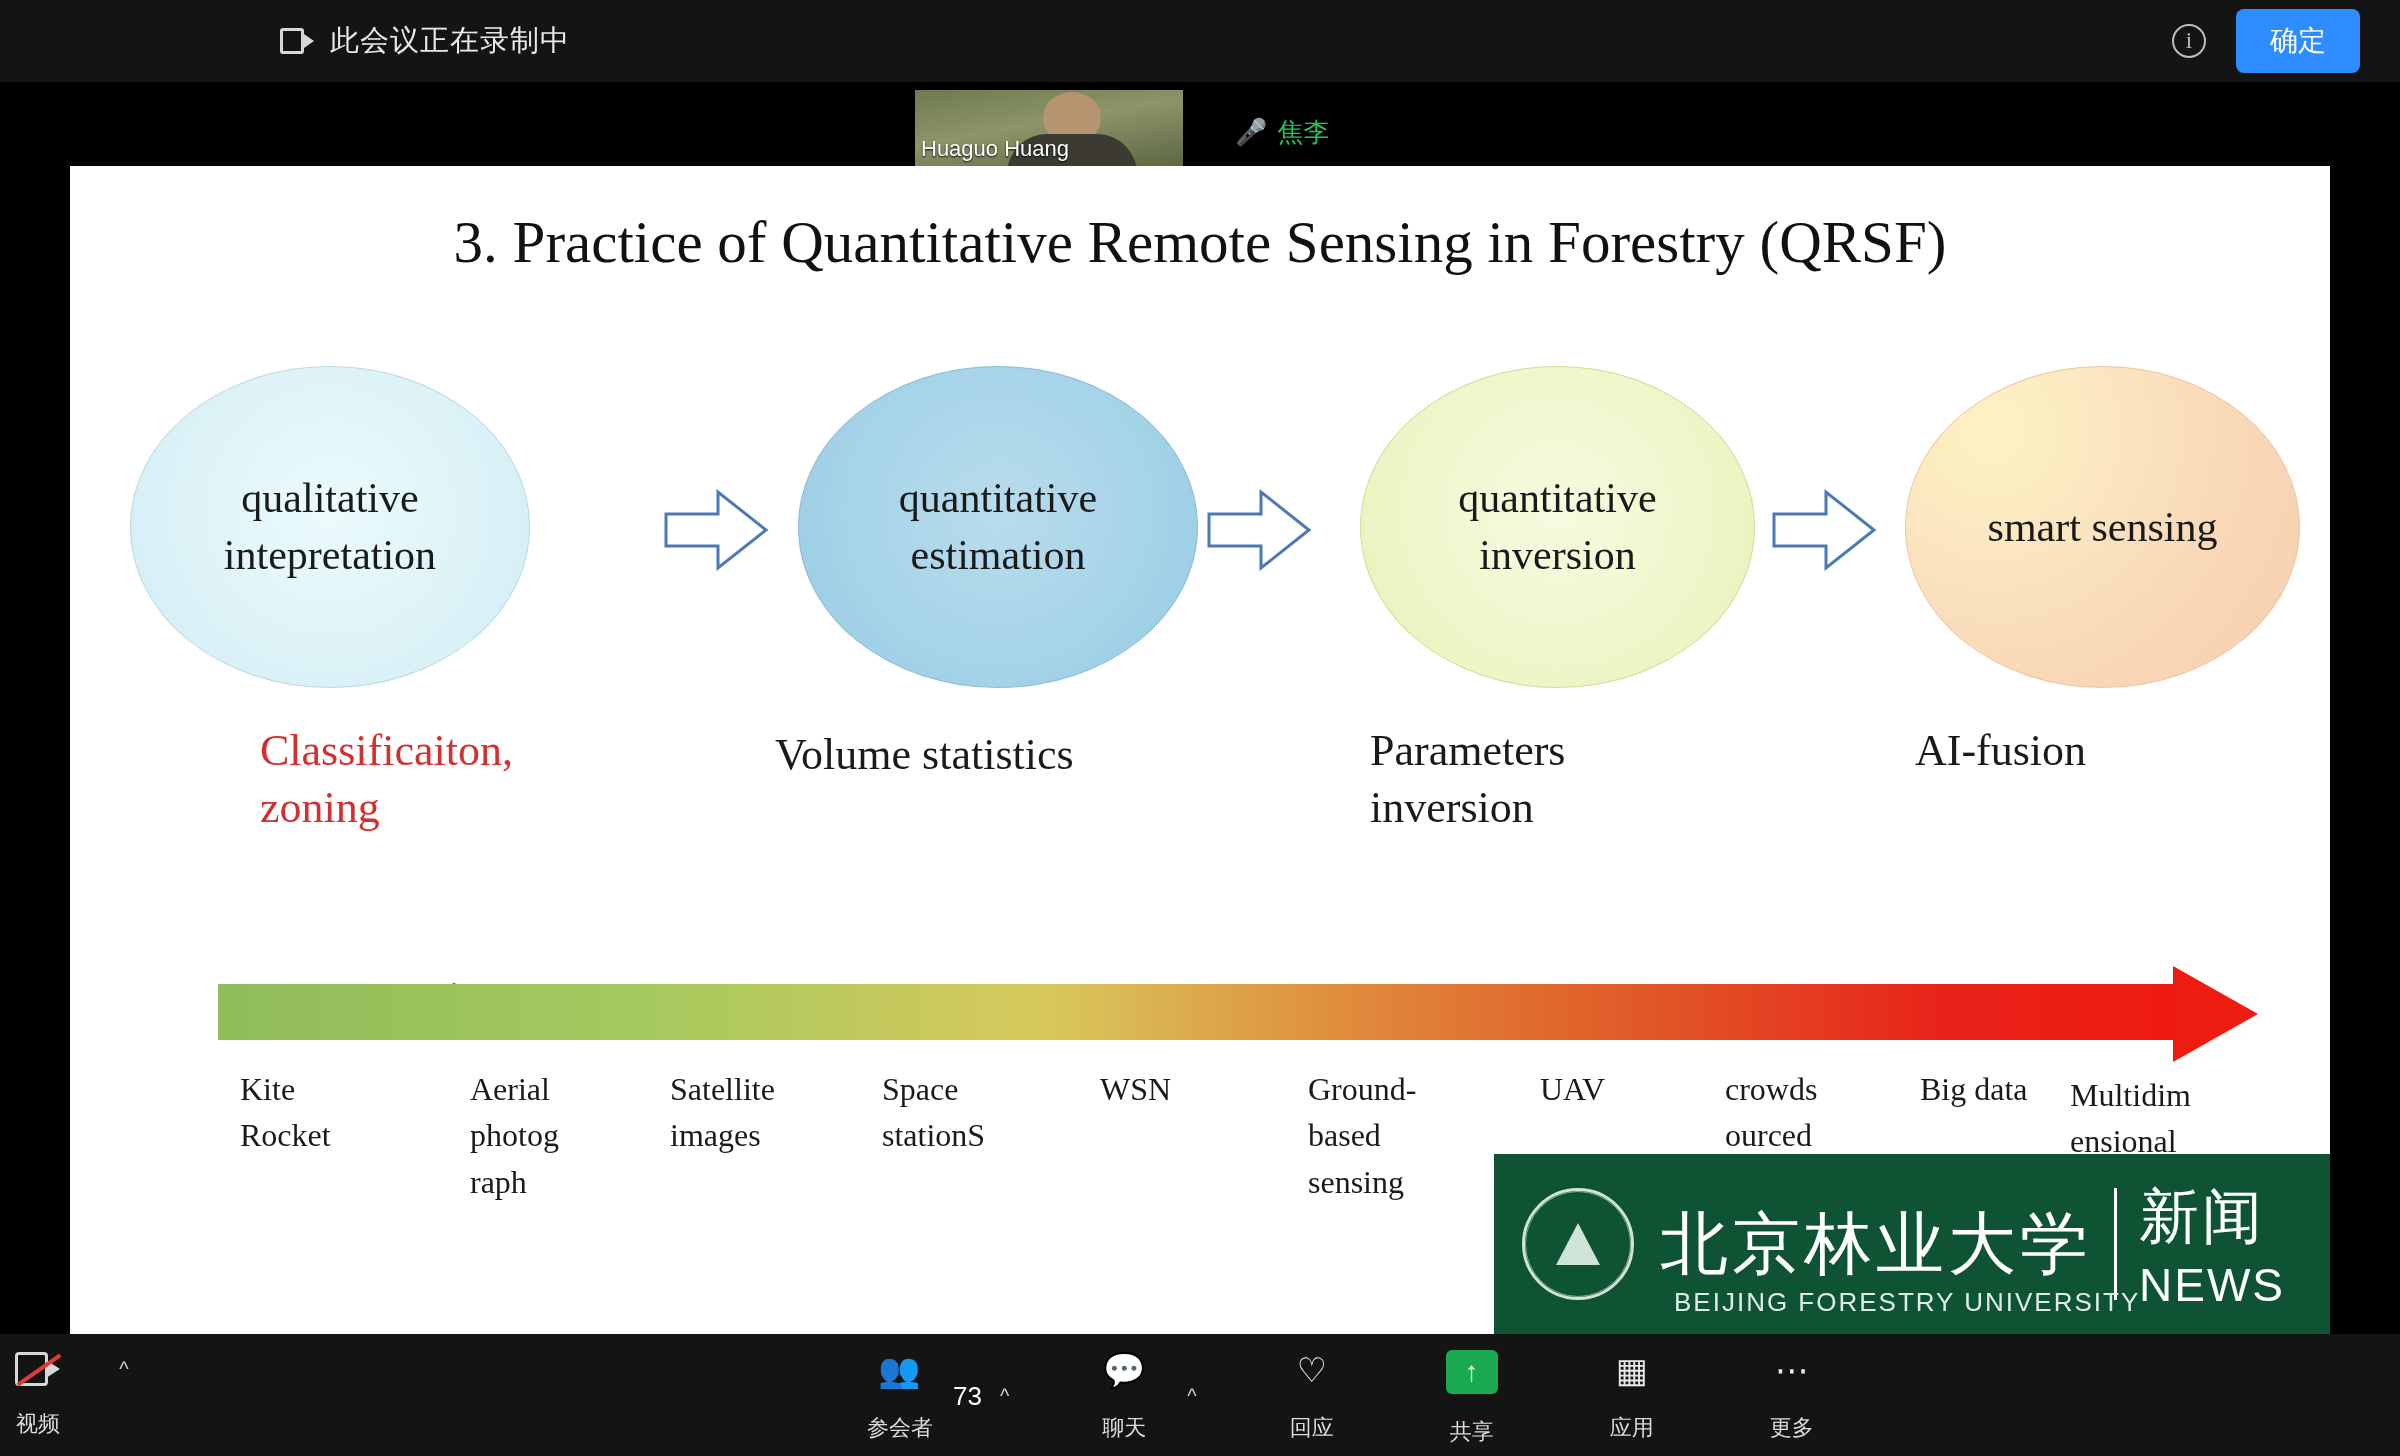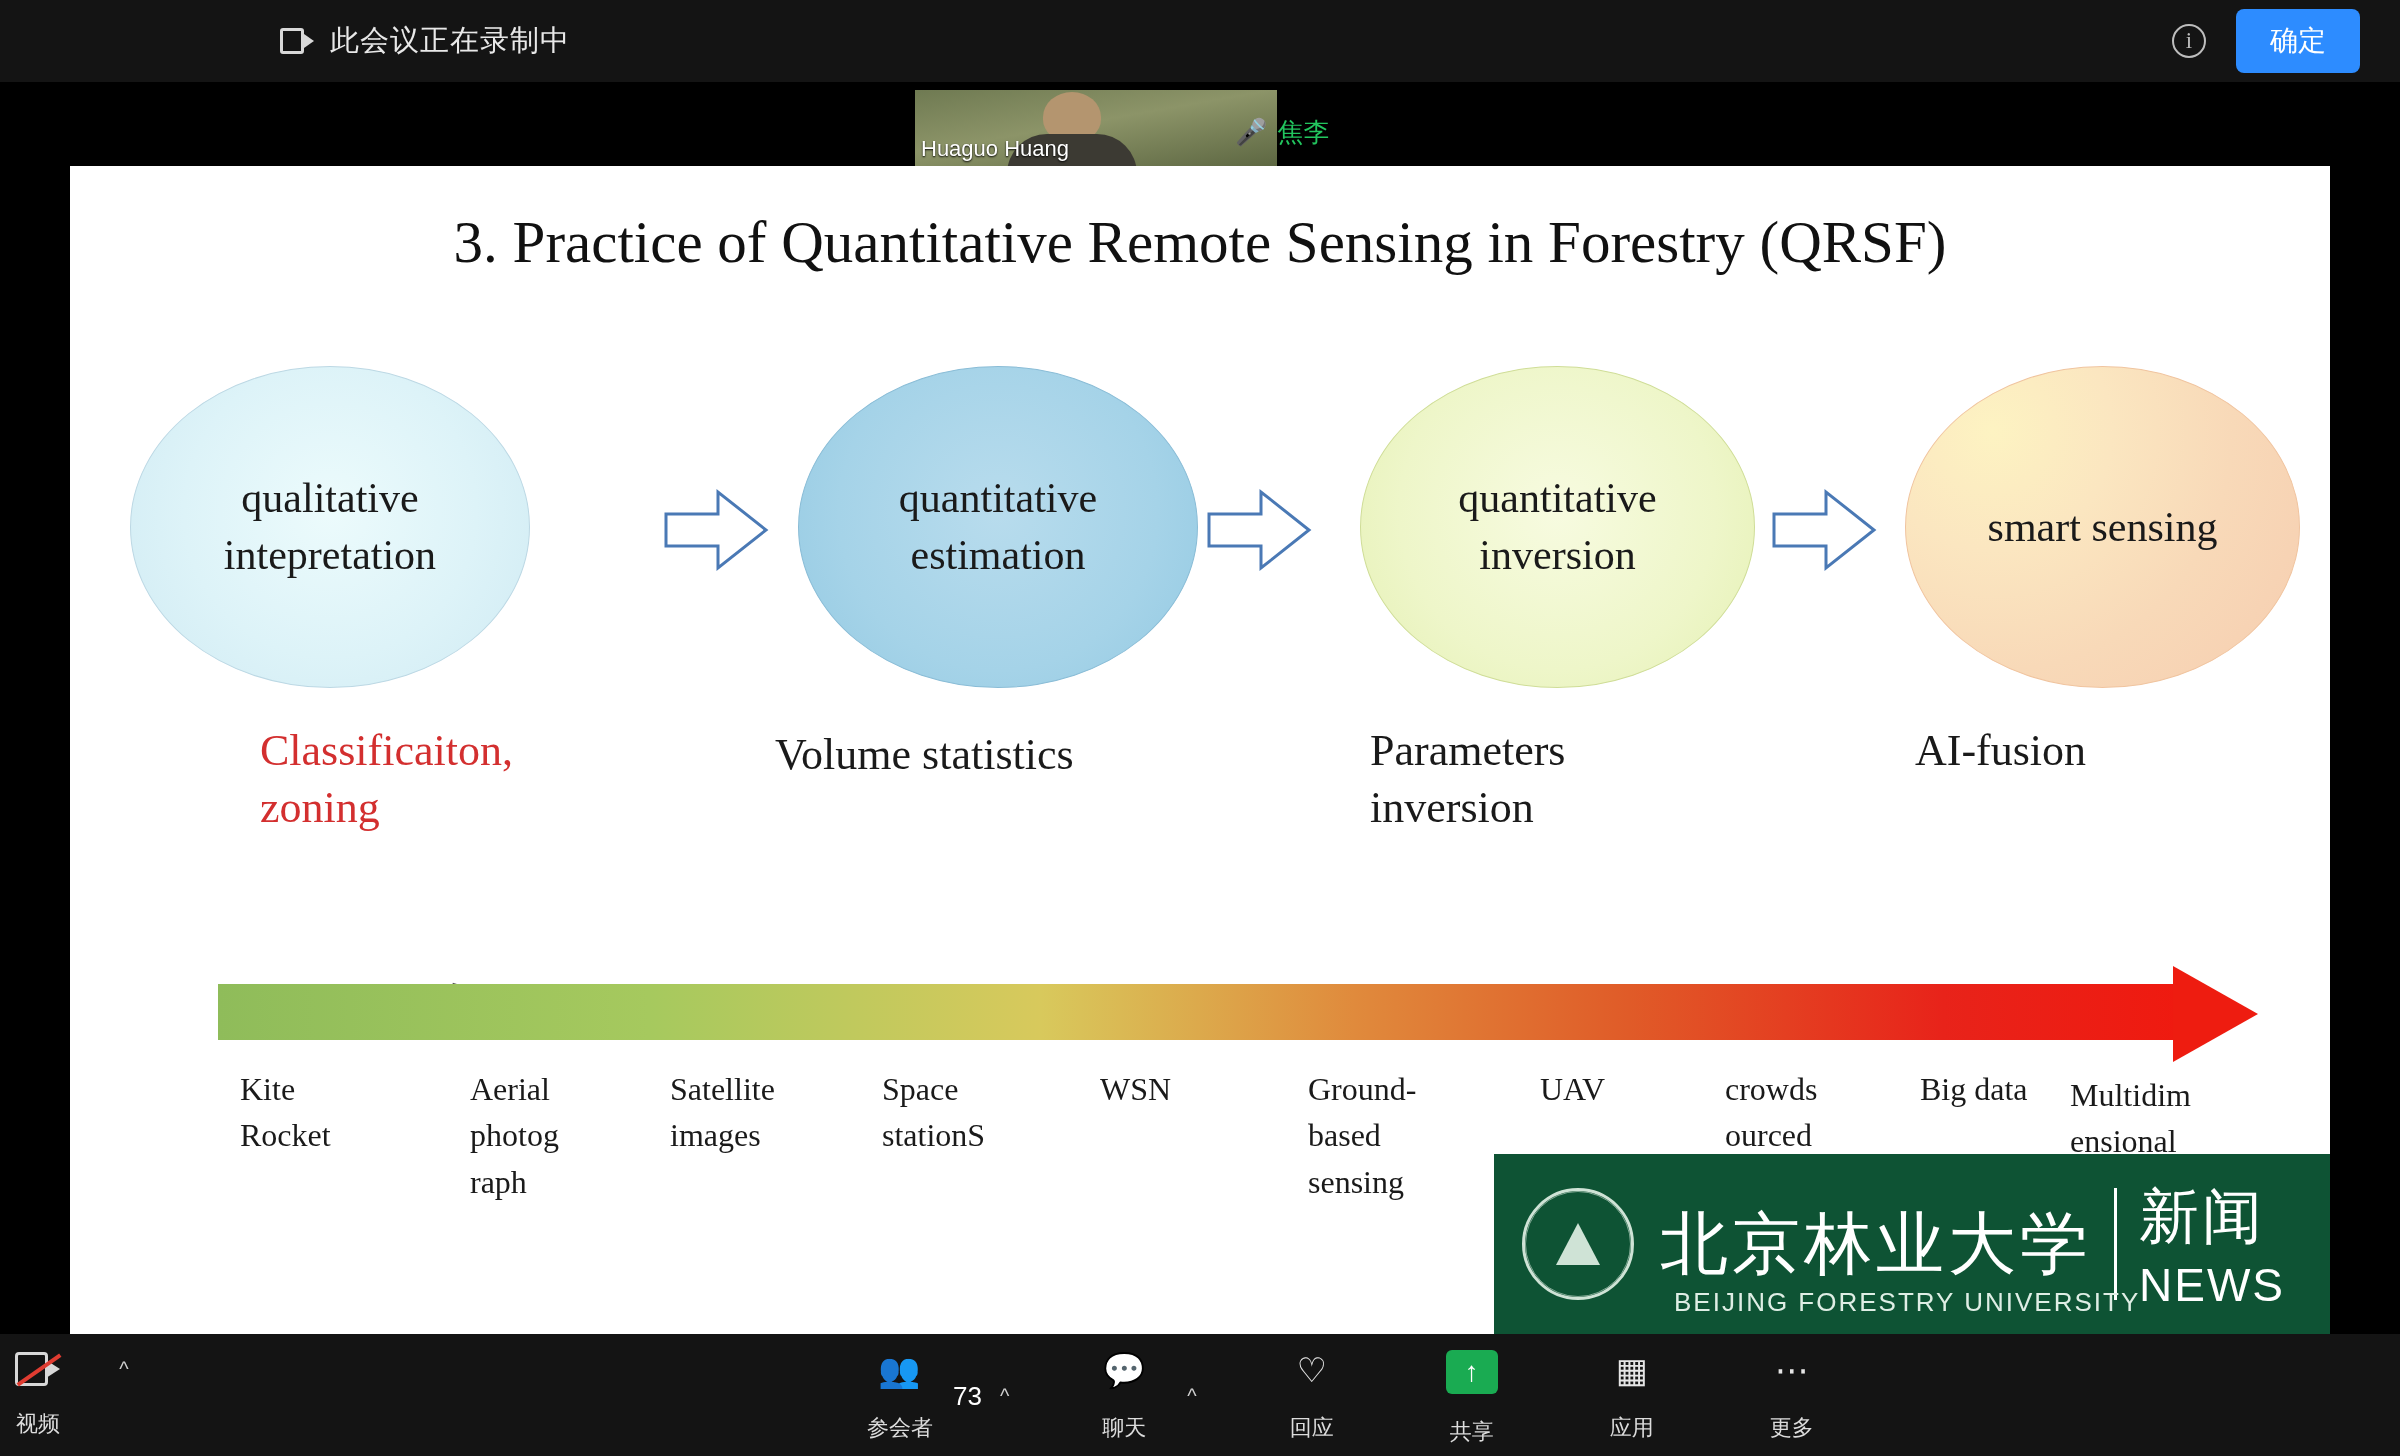--- a/index.html
+++ b/index.html
@@ -53,21 +53,21 @@
     font-size: 28px; padding: 13px 34px; cursor: pointer;
     font-family: Liberation Serif, serif;
   }
 
   
   .presenter-strip {
     position: absolute; left: 0; top: 82px; width: 2400px; height: 82px;
     background: #000;
   }
   .presenter-thumb {
-    position: absolute; left: 915px; top: 8px; width: 362px; height: 76px;
+    position: absolute; left: 915px; top: 8px; width: 268px; height: 76px;
     background: linear-gradient(170deg,#6f7a52 0%, #8c9468 45%, #5d6742 100%);
     overflow: hidden;
   }
   .presenter-thumb .head {
     position: absolute; left: 128px; top: 2px; width: 58px; height: 50px;
     background: #b4956f; border-radius: 50% 50% 45% 45%;
   }
   .presenter-thumb .shoulder {
     position: absolute; left: 92px; top: 44px; width: 130px; height: 40px;
     background: #3c3a33; border-radius: 40px 40px 0 0;

